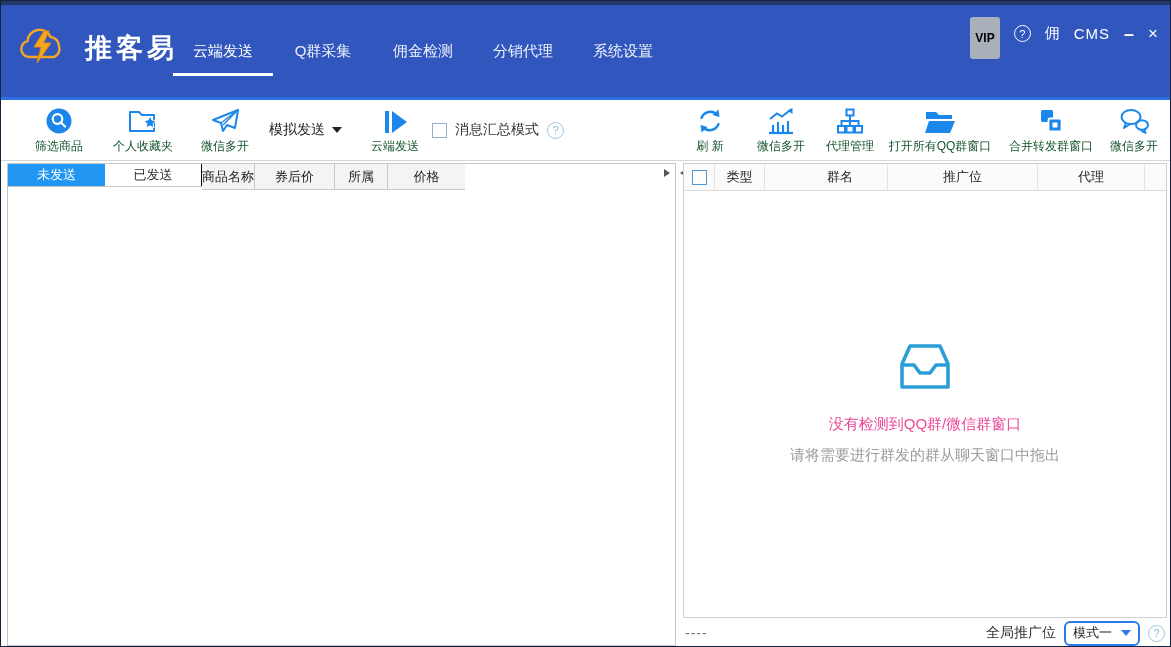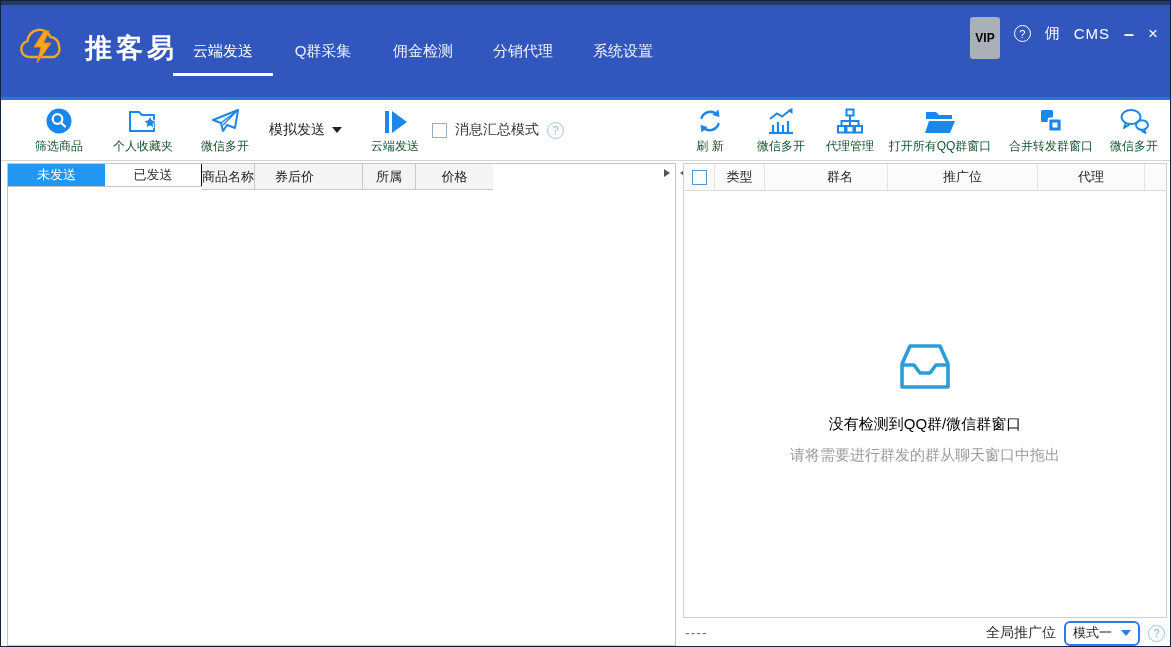--- a/index.html
+++ b/index.html
@@ -54,21 +54,21 @@
     border:1px solid #C6C6C6; background:#fff; display:flex; flex-direction:row;
   }
   #lp-tabs { height:23px; display:flex; border-bottom:1px solid #C6C6C6; }
   .lp-tab { width:97px; text-align:center; font-size:13px; line-height:22px; cursor:pointer; }
   .lp-tab.active { background:#2196F3; color:#fff; }
   .lp-tab.inactive { background:#fff; color:#333; border-right:1px solid #000000; }
   #lp-header { height:26px; display:flex; background:#F4F4F4; border-bottom:1px solid #C9C9C9; font-size:13px; color:#222; line-height:25px; text-align:center; }
   .lp-col { border-left:1px solid #C9C9C9; }
   .lp-col.first { flex:1; border-left:none; }
   .lp-col.coupon { width:80px; }
-  .lp-col.belong { width:53px;margin-left:28px; }
+  .lp-col.belong { width:53px; }
   .lp-col.price { width:78px; }
   #lp-body { flex:1; background:#fff; }
   #lp-scroll { height:17px; background:#F6F6F6; border-top:1px solid #E3E3E3; position:relative; }
   .sb-arrow { position:absolute; top:4px; width:0; height:0; border-top:4.5px solid transparent; border-bottom:4.5px solid transparent; cursor:pointer; }
   #sb-left { left:5px; border-right:6px solid #555; }
   #sb-right { right:5px; border-left:6px solid #555; }
   #sb-thumb { position:absolute; left:16px; top:3px; width:372px; height:10px; background:#A6A6A6; border-radius:6px; cursor:pointer; }
   
   #right-panel {
     position:absolute; left:682px; top:162px; width:484px; height:455px;
@@ -77,21 +77,21 @@
   #rp-header { height:27px; display:flex; background:#FBFBFB; border-bottom:1px solid #DCDCDC; font-size:13px; color:#222; line-height:26px; text-align:center; }
   .rp-col { border-left:1px solid #E3E3E3; }
   .rp-cb { width:30px; border-left:none; display:flex; align-items:center; justify-content:center; }
   .rp-cb .checkbox { border:1px solid #4F96D2; }
   .rp-type { width:50px; }
   .rp-name { width:123px;padding-left:28px; }
   .rp-promo { width:150px; }
   .rp-agent { width:107px; }
   .rp-last { flex:1; }
   #rp-empty { position:absolute; left:0; top:175px; width:100%; text-align:center; }
-  #rp-empty .l1 { margin-top:18px; font-size:15px; color:#000000; }
+  #rp-empty .l1 { margin-top:18px; font-size:15px; color:#ec4899; }
   #rp-empty .l2 { margin-top:12px; font-size:15px; color:#9B9B9B; }
   
   #right-status {
     position:absolute; left:682px; top:617px; width:484px; height:30px;
     display:flex; align-items:center; justify-content:space-between; padding:0 2px;
   }
   #rs-dashes { color:#777; font-size:14px; letter-spacing:1px; }
   #rs-cluster { display:flex; align-items:center; gap:8px; }
   #rs-label { font-size:14px; color:#333; }
   #rs-select {

